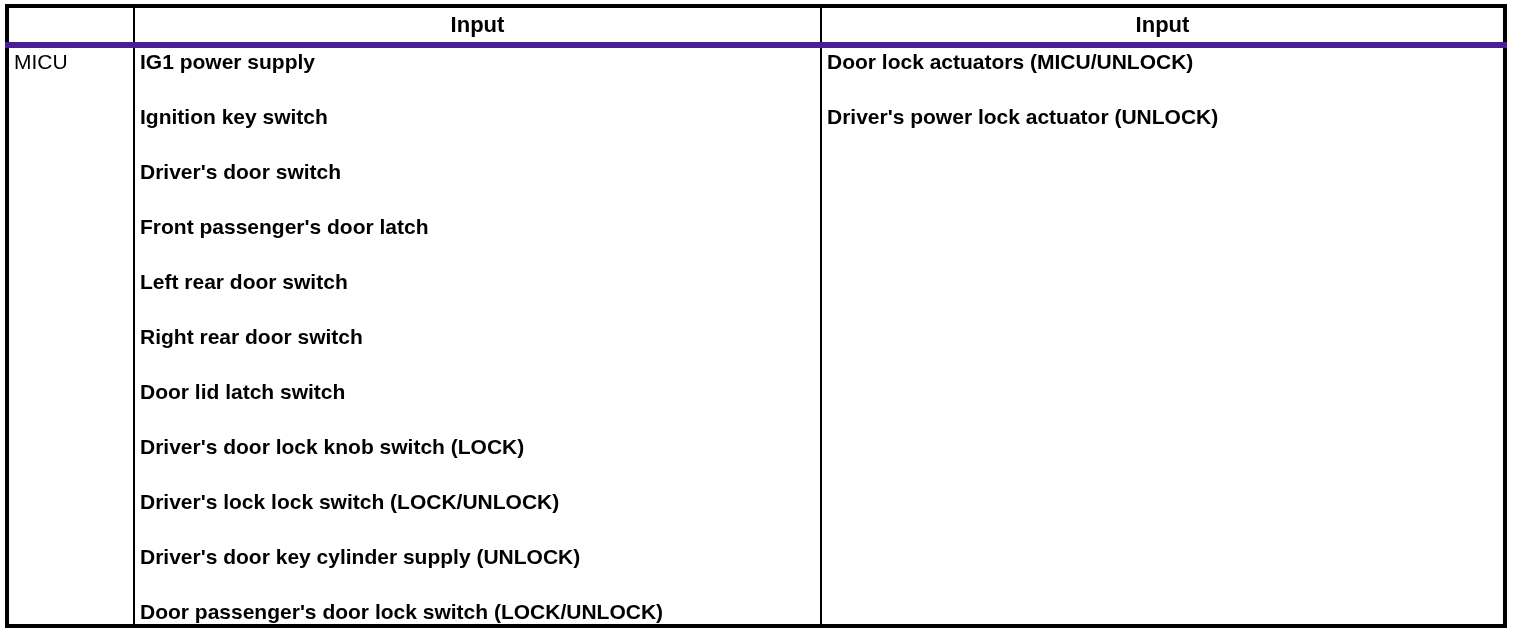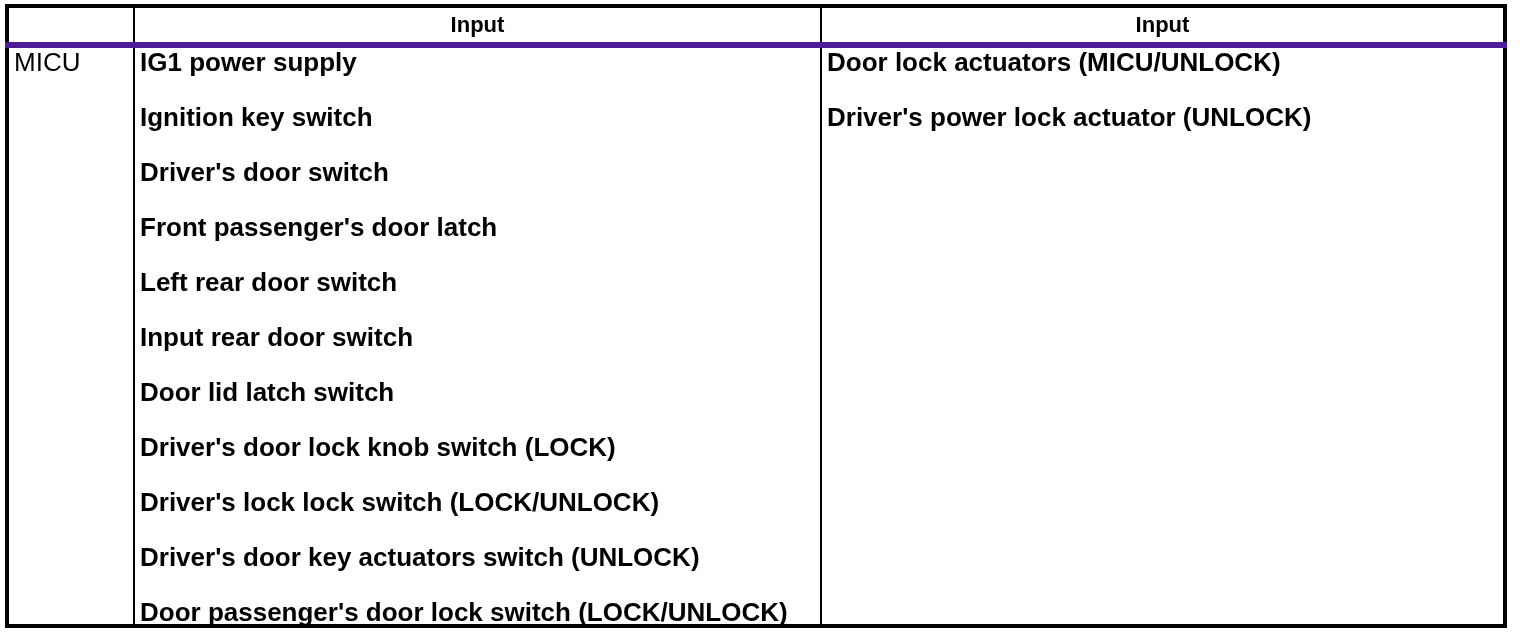--- a/index.html
+++ b/index.html
@@ -44,21 +44,21 @@
   
   .col-input, .col-output {
     border-left: 2px solid #000000;
   }
   
   table.io-table tbody tr {
     height: 578px;
   }
   table.io-table tbody td {
     padding: 2px 8px 0 5px;
-    font-size: 26px;
+    font-size: 21px;
     line-height: 24px;
   }
   .cell-line {
     margin: 0 0 31px 0;   
     line-height: 24px;
     white-space: nowrap;
     font-weight: bold;
   }
   .cell-line:last-child {
     margin-bottom: 0;
@@ -89,25 +89,25 @@
       <tr>
         <td class="col-unit">
           <span class="unit-label">MICU</span>
         </td>
         <td class="col-input">
             <p class="cell-line">IG1 power supply</p>
             <p class="cell-line">Ignition key switch</p>
             <p class="cell-line">Driver's door switch</p>
             <p class="cell-line">Front passenger's door latch</p>
             <p class="cell-line">Left rear door switch</p>
-            <p class="cell-line">Input rear door switch</p>
+            <p class="cell-line">Right rear door switch</p>
             <p class="cell-line">Door lid latch switch</p>
             <p class="cell-line">Driver's door lock knob switch (LOCK)</p>
             <p class="cell-line">Driver's lock lock switch (LOCK/UNLOCK)</p>
-            <p class="cell-line">Driver's door key actuators switch (UNLOCK)</p>
+            <p class="cell-line">Driver's door key cylinder supply (UNLOCK)</p>
             <p class="cell-line">Door passenger's door lock switch (LOCK/UNLOCK)</p>
           </td>
         <td class="col-output">
             <p class="cell-line">Door lock actuators (MICU/UNLOCK)</p>
             <p class="cell-line">Driver's power lock actuator (UNLOCK)</p>
           </td>
       </tr>
     </tbody>
   </table>
 </div>

